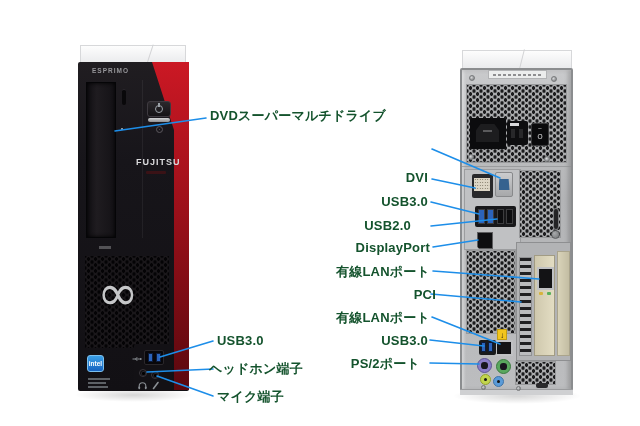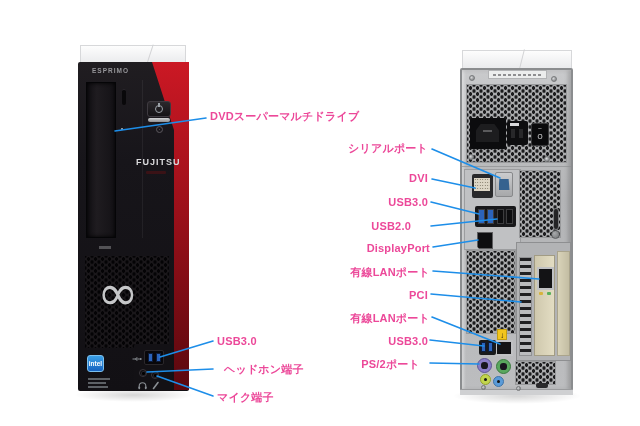--- a/index.html
+++ b/index.html
@@ -3,21 +3,21 @@
 <meta charset="utf-8">
 <style>
   html,body{margin:0;padding:0;background:#ffffff;}
   #scene{position:relative;width:640px;height:426px;background:#ffffff;overflow:hidden;
          font-family:"Liberation Sans","DejaVu Sans",sans-serif;}
   #scene *{position:absolute;box-sizing:border-box;}
 
   
   #line-svg{left:0;top:0;width:640px;height:426px;z-index:40;pointer-events:none;}
   #callout-layer{left:0;top:0;width:640px;height:426px;z-index:50;}
-  .callout-label{position:absolute;font-size:11px;font-weight:bold;color:#ec4899;
+  .callout-label{position:absolute;font-size:13px;font-weight:bold;color:#14532d;
                  white-space:nowrap;line-height:14px;letter-spacing:0.2px;}
 
   
   .screw{border-radius:50%;background:radial-gradient(circle at 35% 35%,#d8d9db,#8e9092 70%,#6a6c6e);
          border:1px solid #77797b;}
   .shadow{background:radial-gradient(ellipse at center,rgba(0,0,0,0.16),rgba(0,0,0,0) 70%);}
 
   
   .front-cap{left:80px;top:45px;width:106px;height:19px;
              background:linear-gradient(180deg,#fdfdfd,#e9eaec);border:1px solid #d7d8da;border-bottom:none;}
@@ -281,26 +281,25 @@
       <line x1="433" y1="247" x2="478" y2="240" stroke="#1d8ee9" stroke-width="1.6" stroke-linecap="round"></line>
       <line x1="433" y1="271" x2="539" y2="279" stroke="#1d8ee9" stroke-width="1.6" stroke-linecap="round"></line>
       <line x1="431" y1="294" x2="521" y2="302" stroke="#1d8ee9" stroke-width="1.6" stroke-linecap="round"></line>
       <line x1="432" y1="317" x2="500" y2="344" stroke="#1d8ee9" stroke-width="1.6" stroke-linecap="round"></line>
       <line x1="430" y1="340" x2="484" y2="346" stroke="#1d8ee9" stroke-width="1.6" stroke-linecap="round"></line>
       <line x1="430" y1="363" x2="479" y2="364" stroke="#1d8ee9" stroke-width="1.6" stroke-linecap="round"></line>
     </svg>
   <div id="callout-layer">
       <div class="callout-label" style="top: 109px; left: 210px;">DVDスーパーマルチドライブ</div>
       <div class="callout-label" style="top: 334px; left: 217px;">USB3.0</div>
-      <div class="callout-label" style="top: 362px; left: 224px;">ヘッドホン端子</div>
+      <div class="callout-label" style="top: 362px; left: 209px;">ヘッドホン端子</div>
       <div class="callout-label" style="top: 390px; left: 217px;">マイク端子</div>
-      <div class="callout-label" style="top: 141px; right: 212px;">シリアルポート</div>
       <div class="callout-label" style="top: 171px; right: 212px;">DVI</div>
       <div class="callout-label" style="top: 195px; right: 212px;">USB3.0</div>
       <div class="callout-label" style="top: 219px; right: 229px;">USB2.0</div>
       <div class="callout-label" style="top: 241px; right: 210px; margin-left: 12px;">DisplayPort</div>
       <div class="callout-label" style="top: 265px; right: 210px;">有線LANポート</div>
-      <div class="callout-label" style="top: 288px; right: 212px;">PCI</div>
+      <div class="callout-label" style="top: 288px; right: 204px;">PCI</div>
       <div class="callout-label" style="top: 311px; right: 210px;">有線LANポート</div>
       <div class="callout-label" style="top: 334px; right: 212px;">USB3.0</div>
       <div class="callout-label" style="top: 357px; right: 220px;">PS/2ポート</div>
     </div>
 </div>
 
 </body></html>

